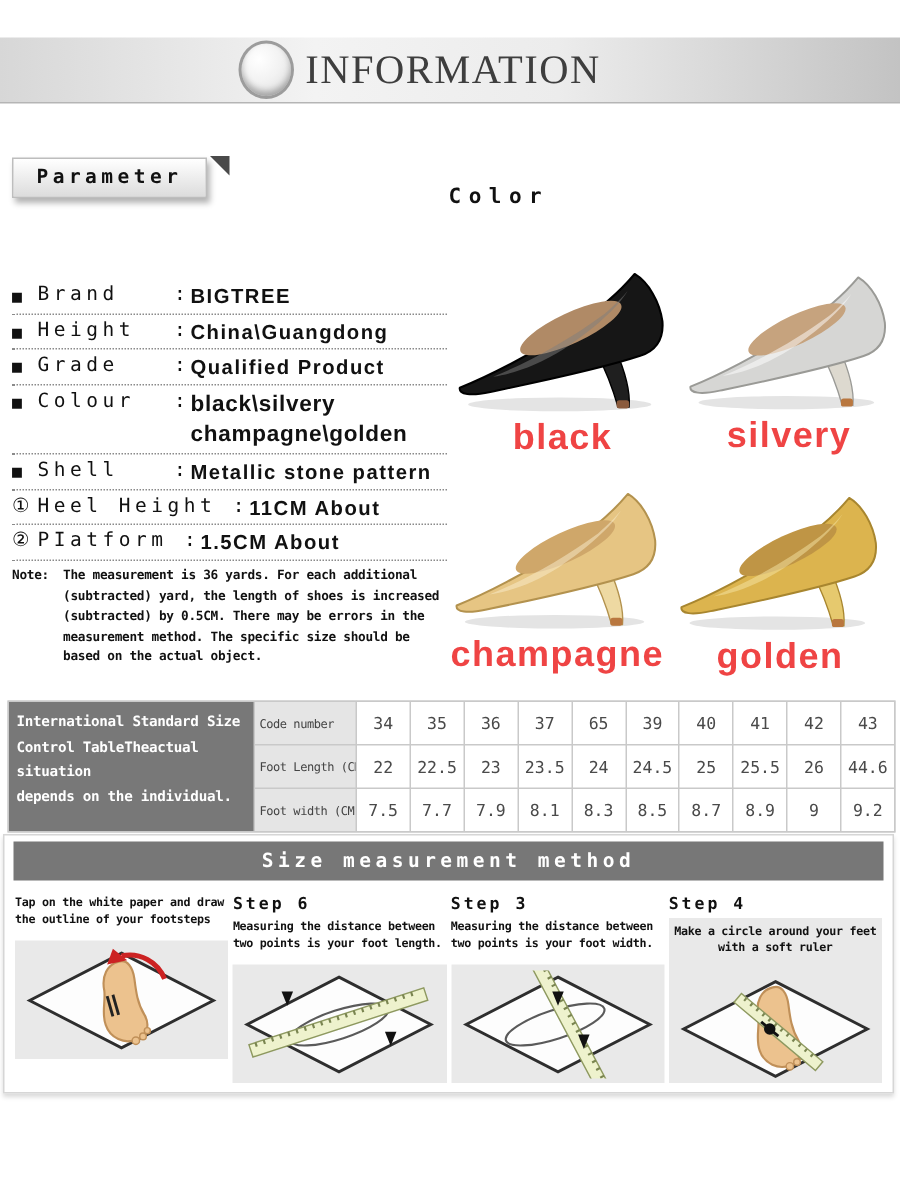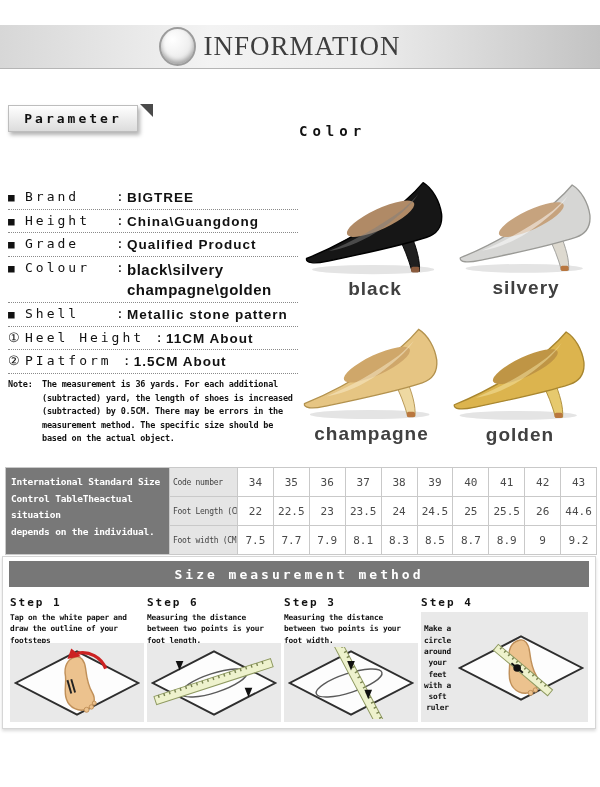--- a/index.html
+++ b/index.html
@@ -42,21 +42,21 @@
   
   .note{position:absolute;top:378px;left:8px;width:292px;display:flex;
         font-size:8.5px;font-weight:bold;line-height:1.6;letter-spacing:-.2px;}
   .note-label{flex:0 0 34px;}
   .note-lines{flex:1;}
 
   
   .shoe{position:absolute;margin:0;text-align:center;}
   .shoe svg{display:block;width:100%;height:auto;}
   .shoe figcaption{font-family:"Liberation Sans",sans-serif;font-weight:bold;
-        font-size:19px;letter-spacing:1px;margin-top:1px;color:#404040;}
+        font-size:24px;letter-spacing:1px;margin-top:1px;color:#ef4444;}
 
   
   .size-table{position:absolute;top:467px;left:5px;width:590px;height:86px;
     display:grid;grid-template-columns:163px 67px repeat(10,1fr);grid-template-rows:repeat(3,1fr);
     gap:1px;background:#c9c9c9;border:1px solid #c9c9c9;}
   .size-caption{grid-row:1/4;grid-column:1;background:#787878;color:#fff;
     font-size:9.5px;font-weight:bold;line-height:1.75;padding:6px 4px 0 5px;letter-spacing:-.2px;}
   .size-table .th{background:#e5e5e5;display:flex;align-items:center;padding-left:3px;
     font-size:8px;color:#444;white-space:nowrap;overflow:hidden;letter-spacing:-.3px;}
   .size-table .td{background:#fff;display:flex;align-items:center;justify-content:center;
@@ -65,21 +65,21 @@
   
   .measure-box{position:absolute;top:556px;left:2px;width:594px;height:173px;
     background:#fff;border:1px solid #d6d6d6;box-shadow:0 2px 3px rgba(0,0,0,.15);box-sizing:border-box;}
   .mheader{margin:4px 6px 0;height:26px;background:#777;color:#fff;display:flex;
     align-items:center;justify-content:center;font-size:13px;font-weight:bold;letter-spacing:3px;}
   .mgrid{display:grid;grid-template-columns:repeat(4,1fr);gap:3px;margin:9px 7px 0;}
   .mcol{display:flex;flex-direction:column;}
   .step-title{height:16px;font-size:11px;font-weight:bold;letter-spacing:2px;}
   .step-desc{height:31px;font-size:7.8px;font-weight:bold;line-height:1.45;letter-spacing:-.2px;}
   .graybox{background:#e9e9e9;height:79px;display:flex;align-items:center;justify-content:center;overflow:hidden;}
-  .mcol.inside .graybox{height:110px;flex-direction:row;justify-content:center;padding-top:2px;box-sizing:border-box;}
+  .mcol.inside .graybox{height:110px;flex-direction:column;justify-content:space-between;padding-top:2px;box-sizing:border-box;}
   .mcol.inside .step-desc{height:auto;padding:1px 3px 0;text-align:center;}
   .illus{width:134px;height:72px;flex:0 0 auto;}
 </style>
 </head>
 <body>
 
 <svg width="0" height="0" style="position:absolute" aria-hidden="true">
   <symbol id="pump" viewBox="0 0 160 120">
     <ellipse cx="78" cy="112" rx="66" ry="5" fill="#e4e4e4"></ellipse>
     <path d="M118,72 C125,88 129,103 128,114 L120,114 C116,100 111,87 105,76 Z" fill="var(--heel)" stroke="var(--line)" stroke-width="1"></path>
@@ -195,21 +195,21 @@
       <div>International Standard Size</div>
       <div>Control TableTheactual situation</div>
       <div>depends on the individual.</div>
     </div>
 
   <div class="th">Code number</div>
       <div class="td">34</div>
       <div class="td">35</div>
       <div class="td">36</div>
       <div class="td">37</div>
-      <div class="td">38</div>
+      <div class="td">65</div>
       <div class="td">39</div>
       <div class="td">40</div>
       <div class="td">41</div>
       <div class="td">42</div>
       <div class="td">43</div>
       <div class="th">Foot Length (CM)</div>
       <div class="td">22</div>
       <div class="td">22.5</div>
       <div class="td">23</div>
       <div class="td">23.5</div>
@@ -230,21 +230,20 @@
       <div class="td">8.9</div>
       <div class="td">9</div>
       <div class="td">9.2</div>
     </div>
 
   <section class="measure-box">
     <div class="mheader">Size measurement method</div>
     <div class="mgrid">
 
       <div class="mcol">
-        <div class="step-title">Step 1</div>
         <div class="step-desc">Tap on the white paper and draw the outline of your footsteps</div>
         <div class="graybox">
           <svg class="illus" viewBox="0 0 140 74">
             <polygon points="70,4 134,37 70,70 6,37" fill="#fdfdfd" stroke="#2e2e2e" stroke-width="2"></polygon>
             <g transform="translate(50,8)">
               <path d="M18,2 C10,4 6,12 8,22 C9,30 6,38 9,46 C12,55 22,60 31,56 C38,53 40,46 36,39 C31,31 30,22 29,14 C28,6 24,0 18,2 Z" fill="#ecc28e" stroke="#c09059" stroke-width="1.5"></path>
               <circle cx="30" cy="57" r="2.6" fill="#ecc28e" stroke="#c09059" stroke-width="1"></circle>
               <circle cx="35" cy="54" r="2.3" fill="#ecc28e" stroke="#c09059" stroke-width="1"></circle>
               <circle cx="38" cy="50" r="2.1" fill="#ecc28e" stroke="#c09059" stroke-width="1"></circle>
               <line x1="10" y1="26" x2="14" y2="40" stroke="#222" stroke-width="2"></line>

